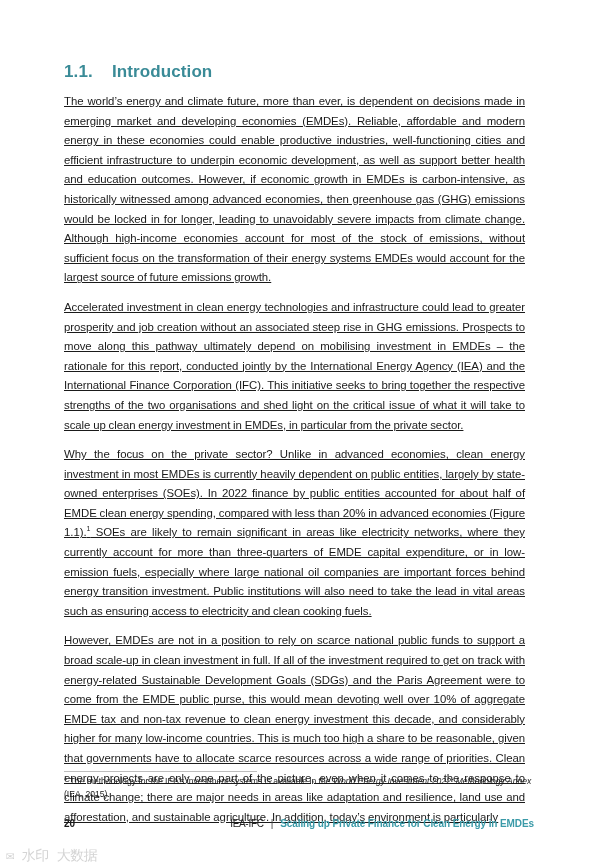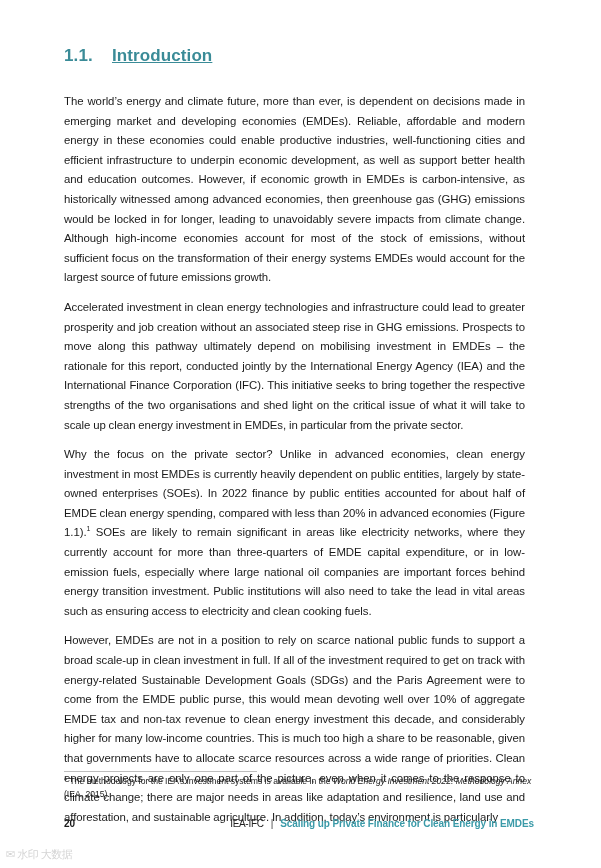--- a/index.html
+++ b/index.html
@@ -16,47 +16,47 @@
       color: #1a1a1a;
     }
     .page {
       position: absolute;
       left: 64px;
       top: 0;
       width: 473px;
     }
     .section-heading {
       position: absolute;
-      top: 46px;
+      top: 62px;
       left: 0;
       margin: 0;
       font-size: 17px;
       font-weight: bold;
       color: #3a8b97;
       white-space: nowrap;
       letter-spacing: 0.1px;
-      text-decoration: underline;
     }
     .section-heading .num {
       display: inline-block;
       width: 48px;
     }
     .body-text {
       position: absolute;
       top: 92px;
       left: 0;
       width: 473px;
     }
     .para {
       margin: 0 12px 10px 0;
       font-size: 11.4px;
       line-height: 19.6px;
       text-align: justify;
       letter-spacing: -0.05px;
       word-spacing: -0.3px;
+      text-decoration: underline;
     }
     .para sup {
       font-size: 7px;
       line-height: 0;
       vertical-align: super;
     }
     .footnote-rule {
       position: absolute;
       top: 771px;
       left: 0;
@@ -110,24 +110,25 @@
     }
     .running-title .title {
       color: #3a9aa8;
       font-weight: bold;
       letter-spacing: -0.1px;
     }
     .watermark {
       position: absolute;
       left: 6px;
       top: 847px;
-      font-size: 11px;
+      font-size: 14px;
       color: #d4d4d4;
       white-space: nowrap;
       letter-spacing: -0.5px;
+      font-family: Liberation Mono, monospace;
     }
   </style>
 </head>
 <body>
 
 <div class="page">
 
   <h2 class="section-heading">
     <span class="num">1.1.</span><span>Introduction</span>
   </h2>

